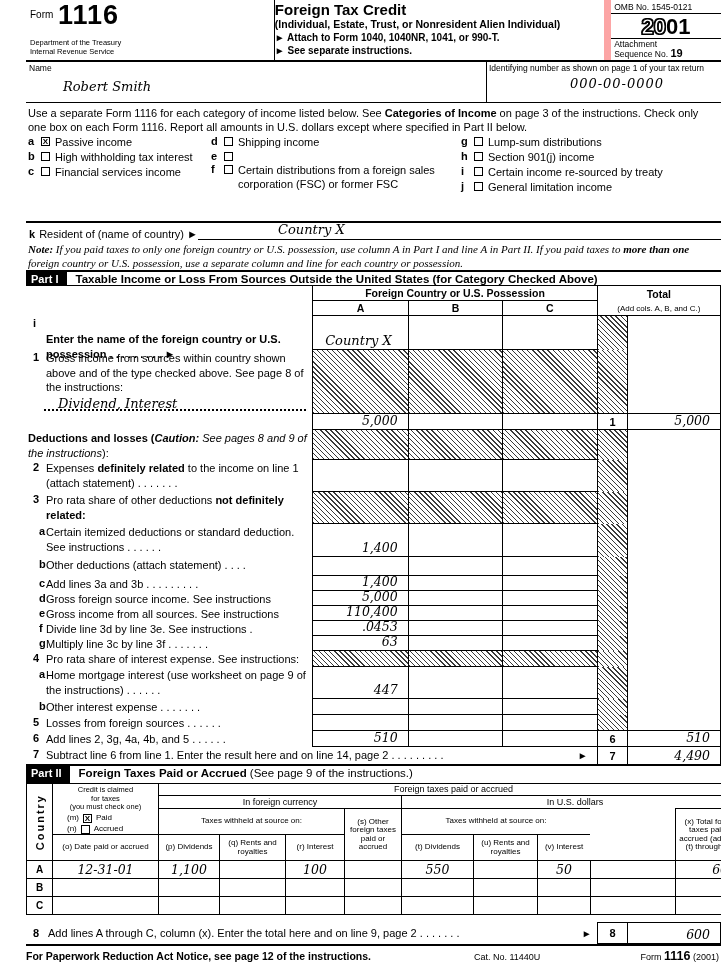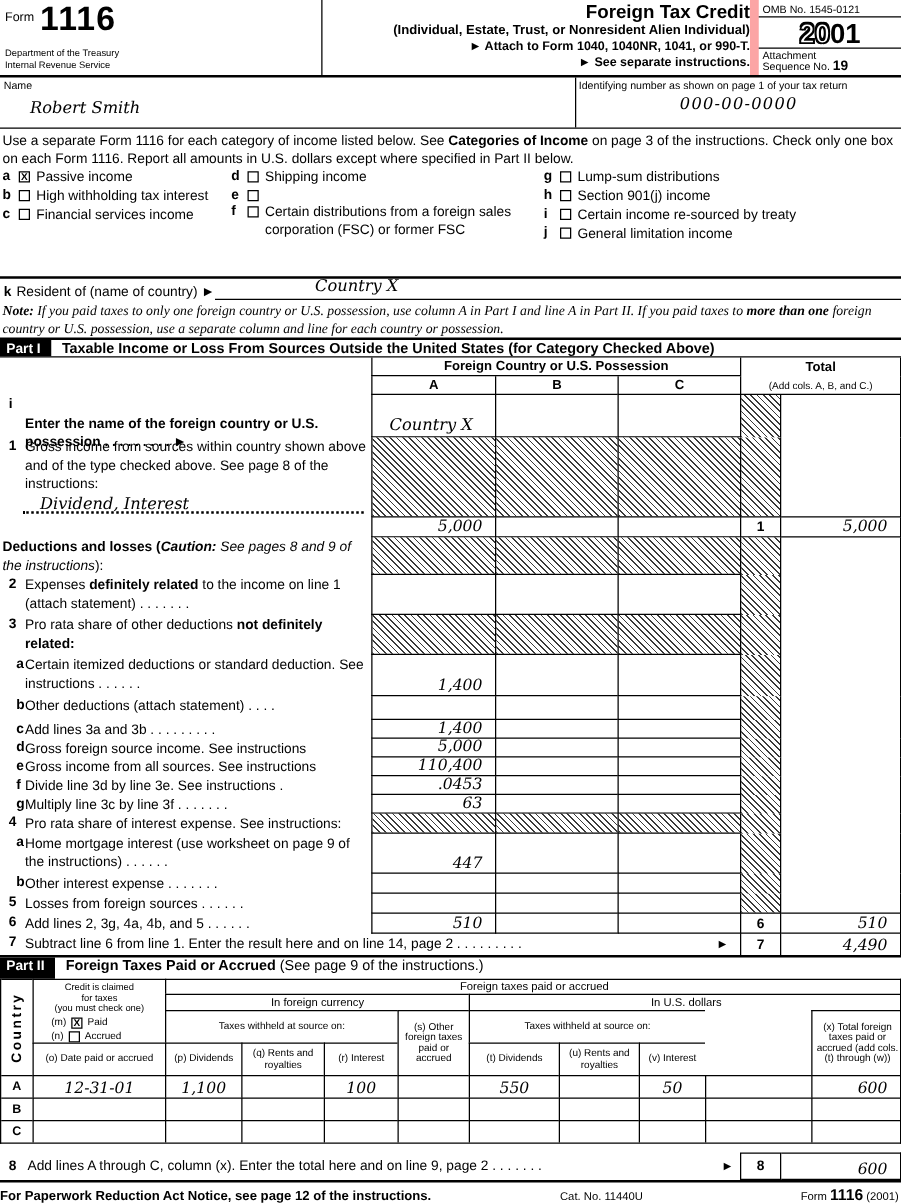--- a/index.html
+++ b/index.html
@@ -1,42 +1,42 @@
 <!DOCTYPE html>
 <html><head>
 <meta charset="utf-8">
 <style>
   * { margin:0; padding:0; box-sizing:border-box; }
   body { background:#fff; }
   .page { width:721px; height:963px; margin:0 auto; background:#fff; color:#000;
-          font-family:"Liberation Sans", sans-serif; font-size:11px; position:relative; overflow:hidden; }
+          font-family:"Liberation Sans", sans-serif; font-size:11px; position:relative; overflow:hidden;padding-left:26px; }
 
   
   .hdr { display:flex; height:62px; border-bottom:2px solid #000; }
   .hdr-left { width:258px; border-right:1px solid #000; position:relative; padding:2px 4px; }
   .form-word { font-size:10px; position:absolute; top:9px; left:4px; }
   .form-num { font-size:27px; font-weight:bold; position:absolute; top:0px; left:32px; letter-spacing:1px; }
   .dept { position:absolute; bottom:4px; left:4px; font-size:7.5px; line-height:8.5px; }
-  .hdr-center { width:342px; text-align:right; padding-top:1px; }
+  .hdr-center { width:342px; text-align:left; padding-top:1px; }
   .hdr-title { font-size:15px; font-weight:bold; }
   .hdr-sub { font-size:10.5px; font-weight:bold; line-height:13px; }
   .hdr-attach { font-size:10px; font-weight:bold; line-height:13px; }
   .hdr-right { width:121px; border-left:7px solid #fca5a5; font-size:8.5px; }
   .omb { padding:2px 3px 1px 3px; border-bottom:1px solid #000; }
   .yearrow { height:25px; border-bottom:1px solid #000; text-align:center;
              font-size:22px; font-weight:bold; font-family:"Liberation Sans",sans-serif; line-height:25px; }
   .y-out { color:#fff; -webkit-text-stroke:1.2px #000;
            text-shadow:-1px -1px 0 #000, 1px -1px 0 #000, -1px 1px 0 #000, 1px 1px 0 #000; }
   .attach-block { padding:1px 3px; line-height:9px; }
   .seqno { font-weight:bold; font-size:11px; }
 
   
   .namerow { height:41px; border-bottom:1px solid #000; position:relative; }
   .lbl-tiny { font-size:8.5px; }
-  .name-val { position:absolute; left:24px; top:17px; }
+  .name-val { position:absolute; left:37px; top:17px; }
   .idbox { position:absolute; left:460px; top:0; bottom:0; width:261px; border-left:1px solid #000; padding:1px 2px; }
   .id-val { text-align:center; margin-top:3px; letter-spacing:1px; }
   .hand { font-family:"DejaVu Serif", serif; font-style:italic; font-size:13px; }
   .handnum { font-family:"DejaVu Serif", serif; font-style:italic; font-size:12.5px; }
 
   
   .intro { padding:3px 2px 0 2px; line-height:14px; height:30px; }
   .cats { position:relative; height:86px; }
   .catcol { position:absolute; top:2px; }
   .catcol.c1 { left:2px; width:180px; }

